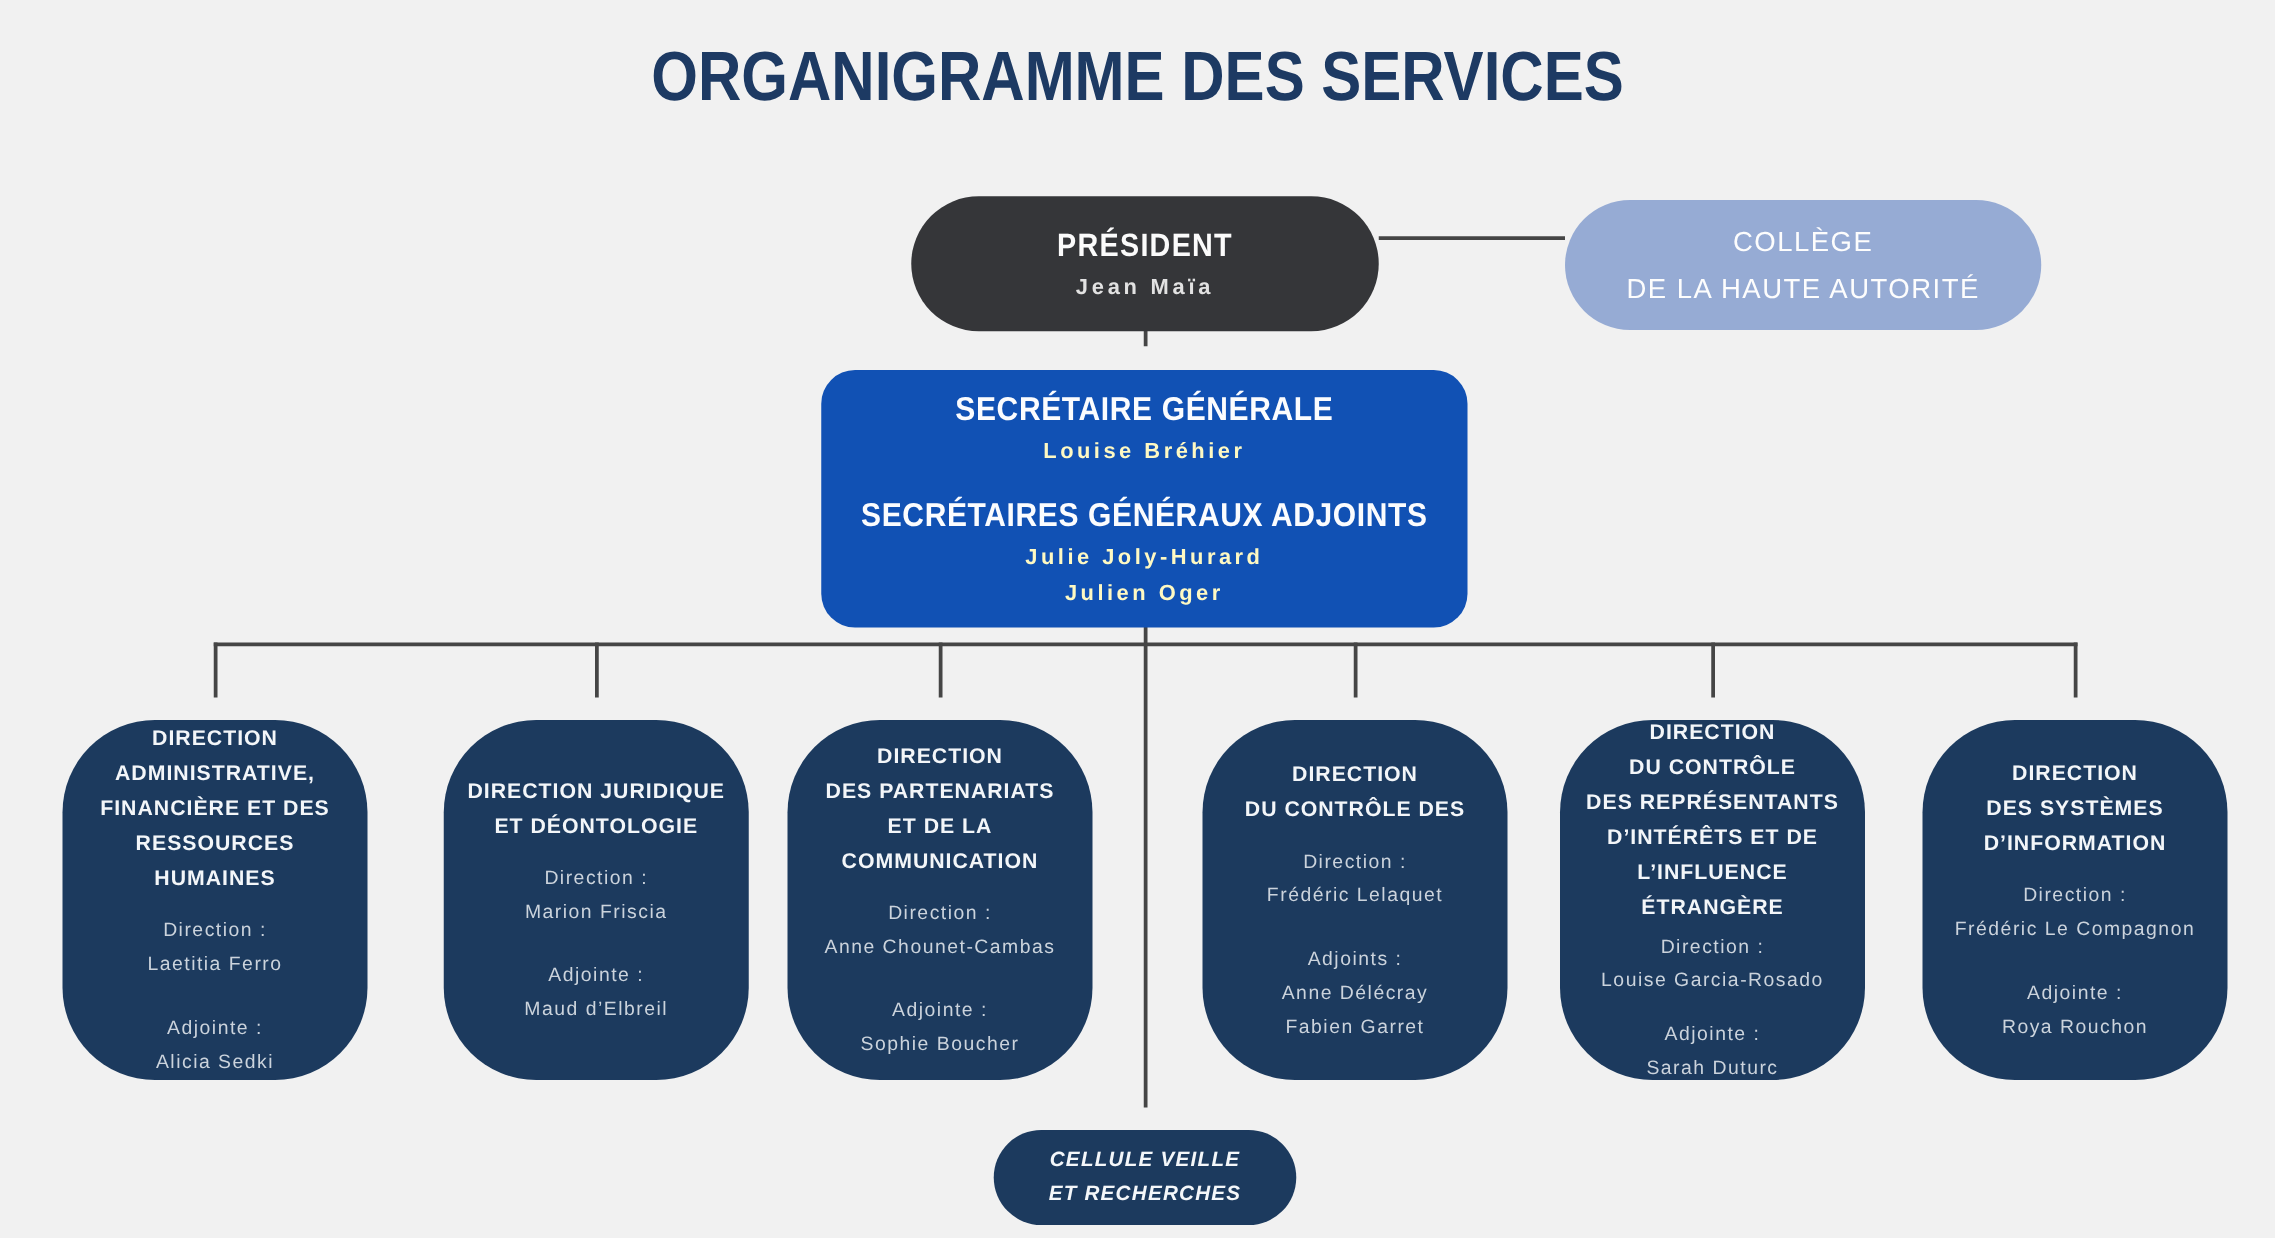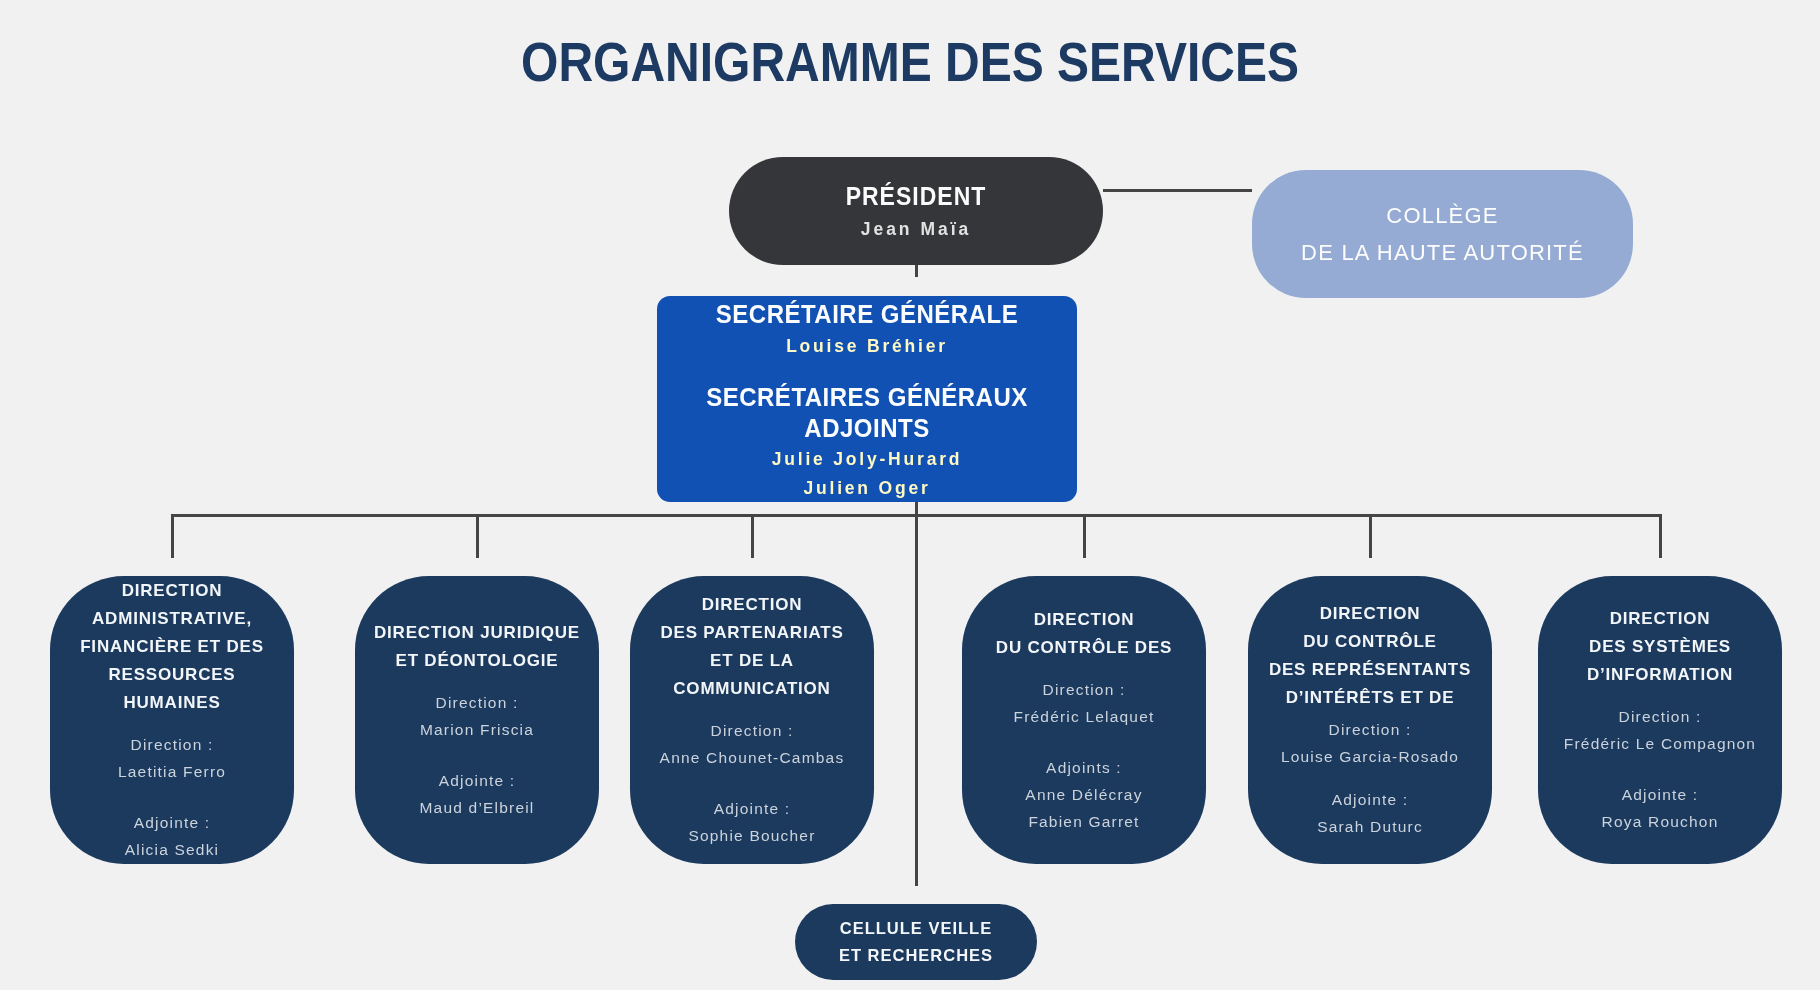--- a/index.html
+++ b/index.html
@@ -17,38 +17,38 @@
   .v-line{width:3px;}
 
   
   .node{position:absolute;display:flex;flex-direction:column;align-items:center;
         justify-content:center;text-align:center;box-sizing:border-box;margin-top:20px;}
   .president{left:729px;top:137px;width:374px;height:108px;border-radius:54px;background:#353639;}
   .president .role{font-size:23px;font-weight:700;color:#fbfbfb;letter-spacing:1px;
                    transform:scaleY(1.12);}
   .president .name{margin-top:9px;font-size:17.5px;color:#e2e2e2;letter-spacing:3px;font-weight:bold;}
 
-  .college{left:1252px;top:150px;width:381px;height:128px;border-radius:54px;background:#96abd4;}
+  .college{left:1252px;top:140px;width:381px;height:104px;border-radius:54px;background:#96abd4;}
   .college .c-line{font-size:22px;color:#fdfdfd;letter-spacing:1.2px;line-height:37px;font-weight:400;}
 
-  .secretariat{left:657px;top:276px;width:420px;height:206px;border-radius:13px;background:#1151b4;}
+  .secretariat{left:657px;top:276px;width:517px;height:206px;border-radius:27px;background:#1151b4;}
   .secretariat .role{font-size:24px;font-weight:700;color:#fbfcfe;letter-spacing:0.5px;
                      transform:scaleY(1.1);}
   .secretariat .role2{margin-top:28px;}
   .secretariat .name{margin-top:8px;font-size:17.5px;color:#fef9c3;letter-spacing:2.8px;font-weight:bold;}
 
   .dir-box{top:556px;width:244px;height:288px;border-radius:74px;background:#1c3a5e;padding:0 8px;}
   .dir-title .tl{font-size:17px;font-weight:700;color:#f3f6f9;letter-spacing:0.8px;line-height:28px;}
   .dir-sub{margin-top:14px;}
   .dir-sub.deputy{margin-top:24px;}
   .dir-sub .sl{font-size:15.5px;color:#cbd3dc;letter-spacing:1.2px;line-height:27px;font-weight:400;}
 
   .d1{left:50px;} .d2{left:355px;} .d3{left:630px;} .d4{left:962px;} .d5{left:1248px;} .d6{left:1538px;}
 
-  .cellule{left:795px;top:884px;width:242px;height:76px;border-radius:38px;background:#1c3a5e;}
+  .cellule{left:795px;top:884px;width:242px;height:76px;border-radius:38px;background:#1c3a5e;font-style:italic;}
   .cellule .c-line{font-size:16.5px;font-weight:700;color:#f4f7fa;letter-spacing:1px;line-height:27px;}
 </style>
 </head>
 <body>
 
 <div class="canvas">
 
   <div class="page-title">ORGANIGRAMME DES SERVICES</div>
 
   <div class="line h-line" style="left:1103px;top:189px;width:149px;"></div>
@@ -143,20 +143,21 @@
       <div class="sl">Fabien Garret</div>
     </div>
   </div>
 
   <div class="node dir-box d5">
     <div class="dir-title">
       <div class="tl">DIRECTION</div>
       <div class="tl">DU CONTRÔLE</div>
       <div class="tl">DES REPRÉSENTANTS</div>
       <div class="tl">D’INTÉRÊTS ET DE</div>
+      <div class="tl">L’INFLUENCE ÉTRANGÈRE</div>
     </div>
     <div class="dir-sub" style="margin-top:4px">
       <div class="sl">Direction :</div>
       <div class="sl">Louise Garcia-Rosado</div>
     </div>
     <div class="dir-sub deputy" style="margin-top:16px">
       <div class="sl">Adjointe :</div>
       <div class="sl">Sarah Duturc</div>
     </div>
   </div>

